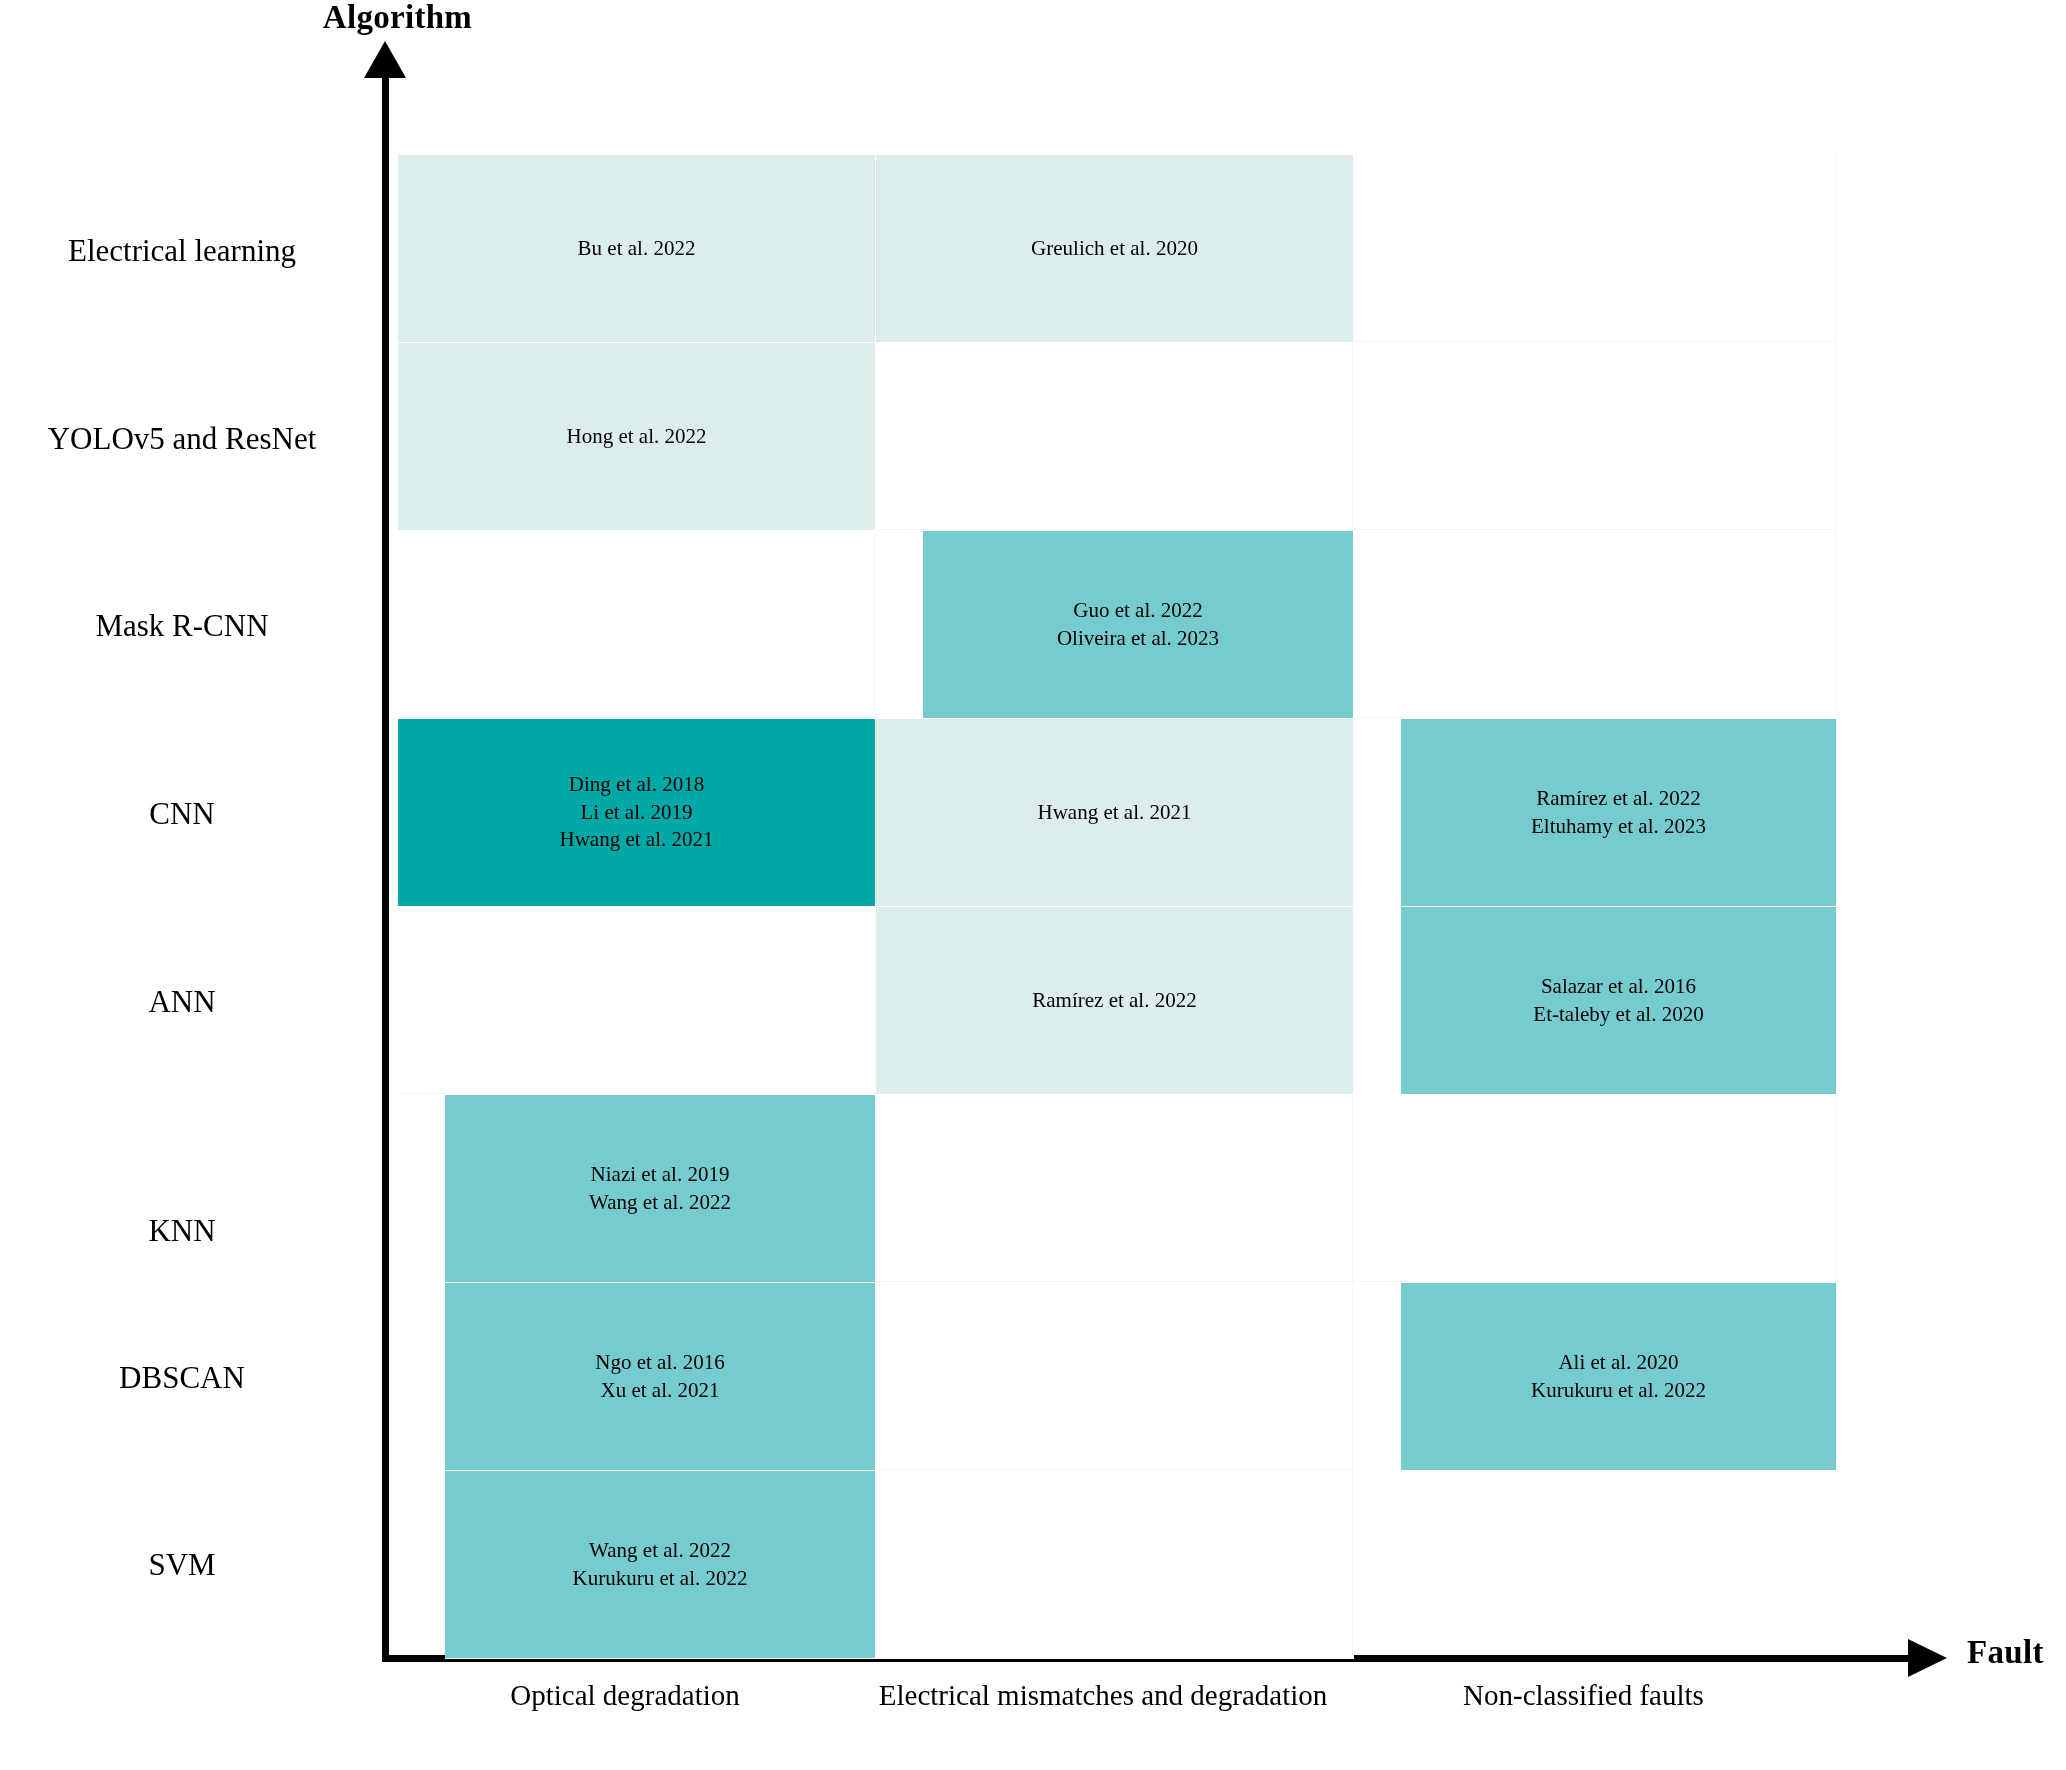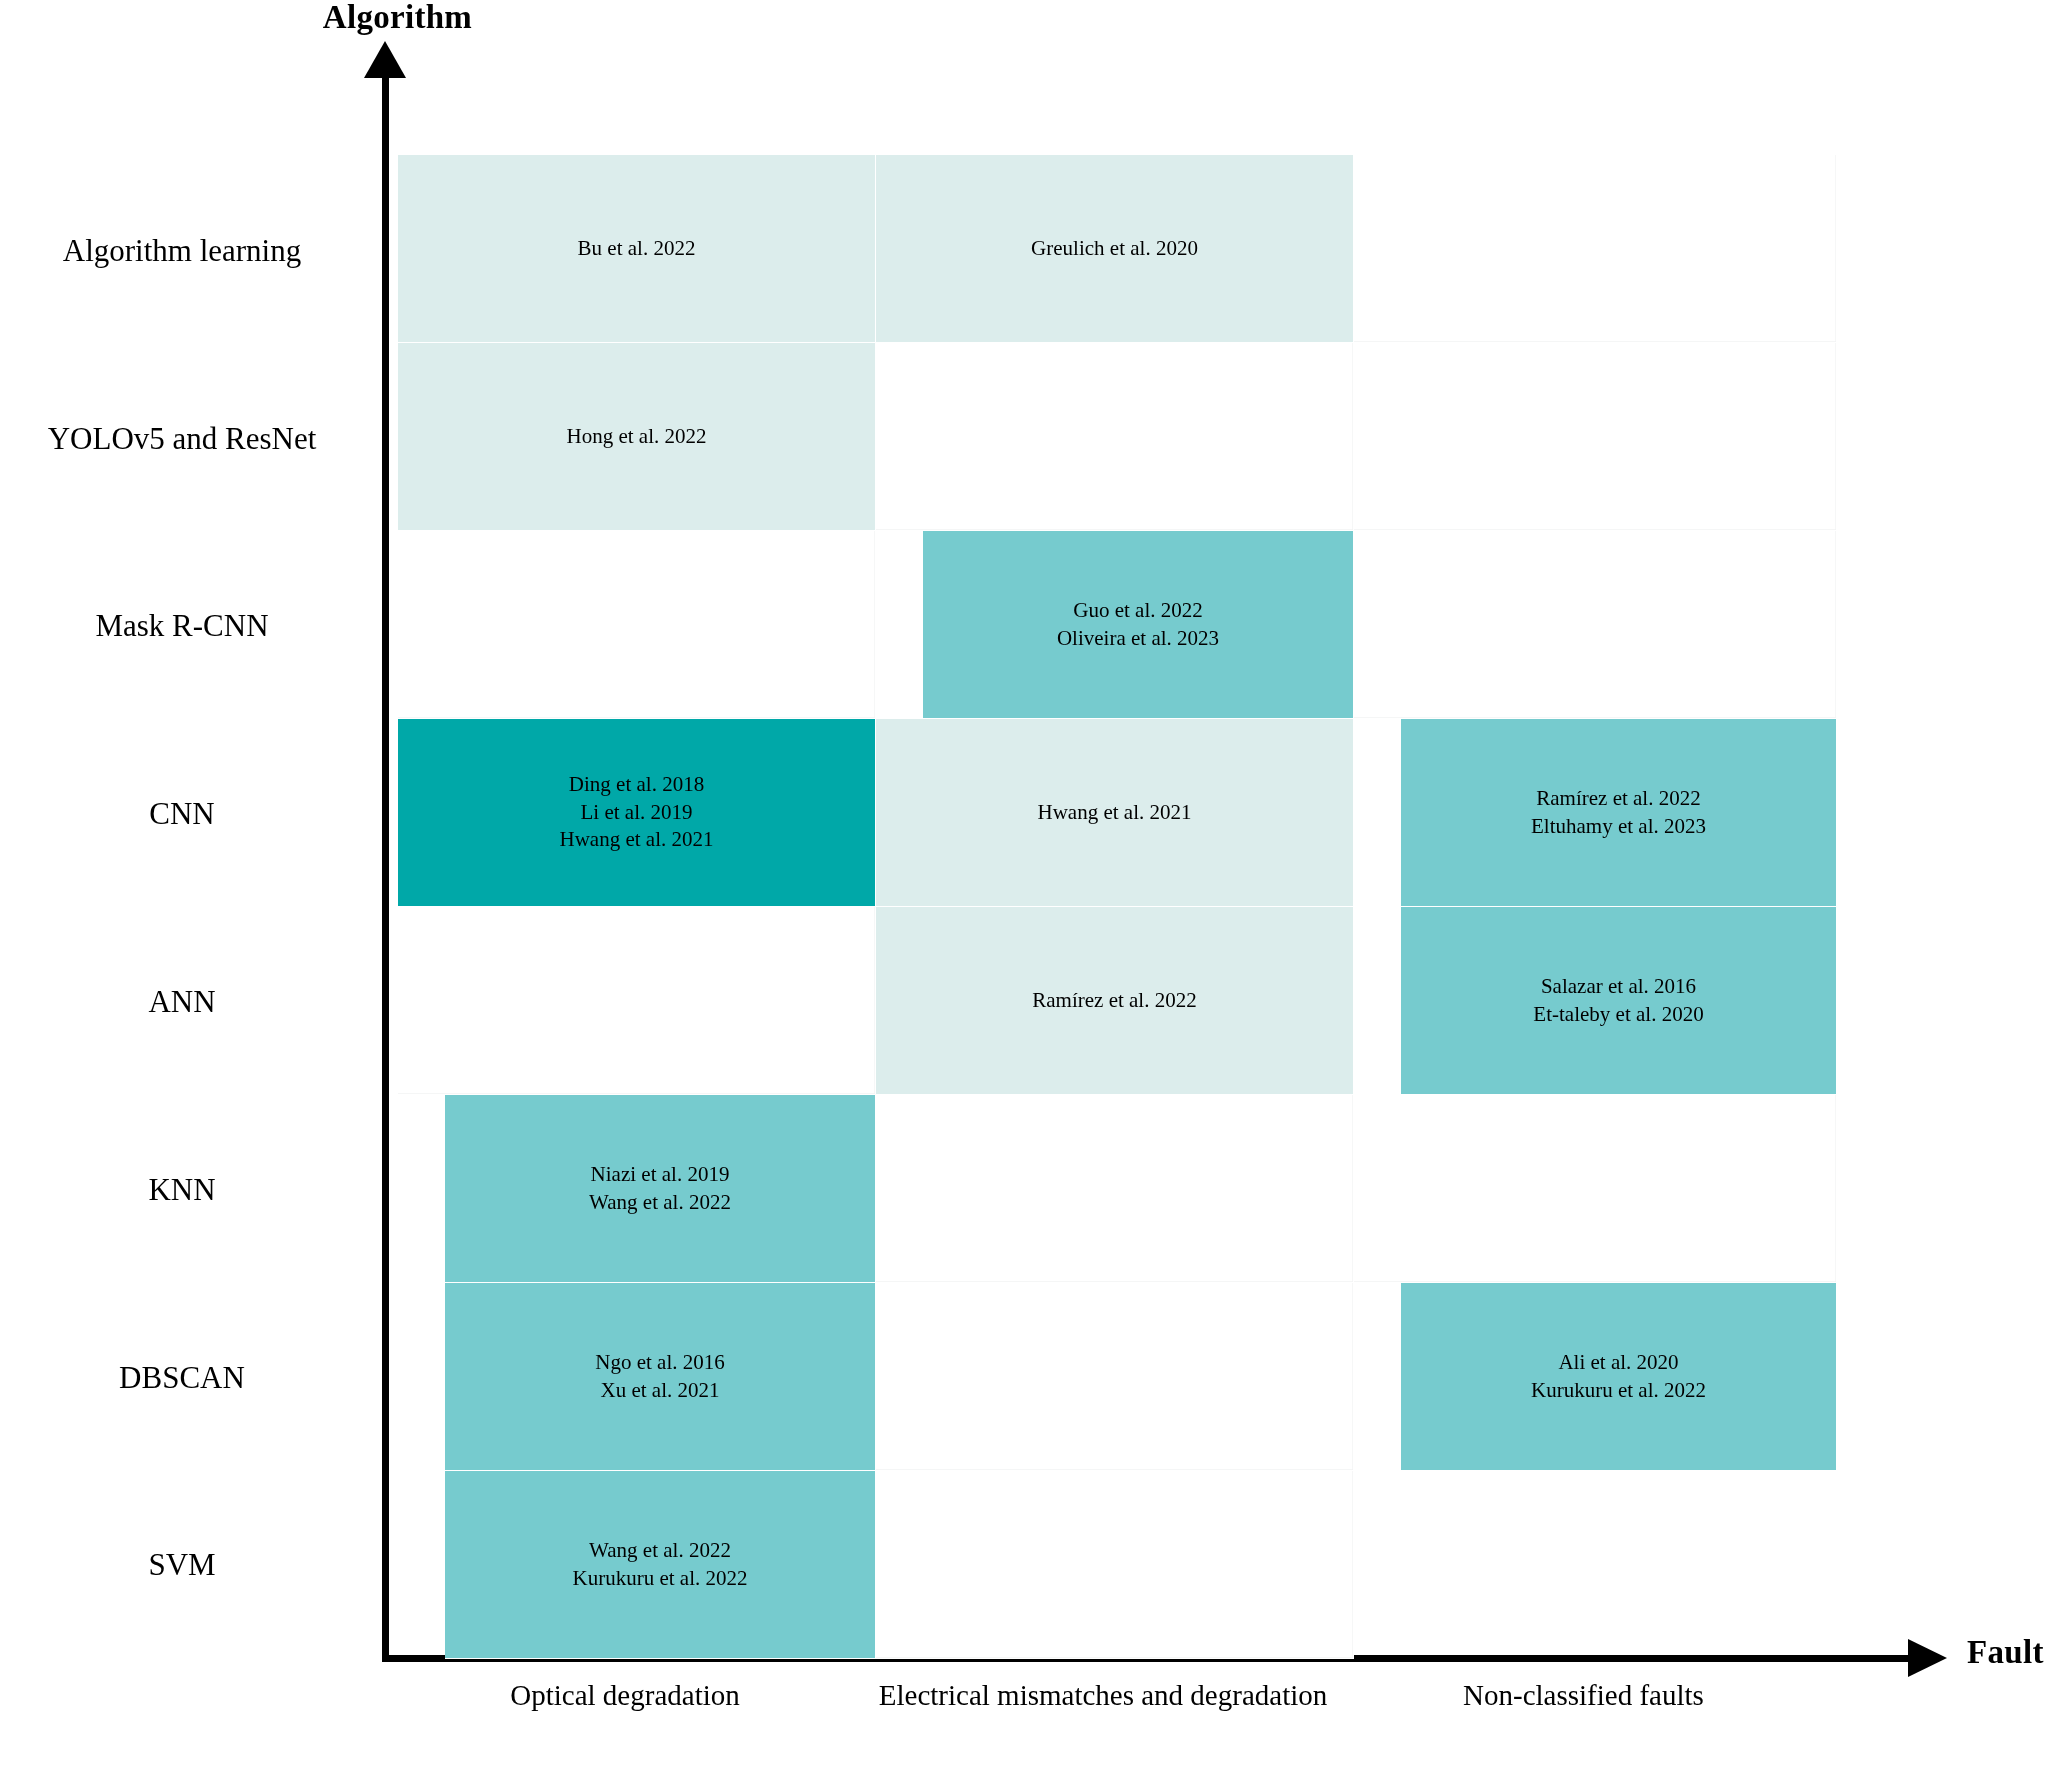--- a/index.html
+++ b/index.html
@@ -144,26 +144,26 @@
 <div id="axis-title-y">Algorithm</div>
 
 <div id="y-axis-line"></div>
 <div id="y-axis-arrow"></div>
 
 <div id="x-axis-line"></div>
 <div id="x-axis-arrow"></div>
 
 <div id="axis-title-x">Fault</div>
 
-<div class="row-label" id="row-label-0" style="top:234px">Algorithm learning</div>
+<div class="row-label" id="row-label-0" style="top:234px">Electrical learning</div>
 <div class="row-label" id="row-label-1" style="top:422px">YOLOv5 and ResNet</div>
 <div class="row-label" id="row-label-2" style="top:609px">Mask R-CNN</div>
 <div class="row-label" id="row-label-3" style="top:797px">CNN</div>
 <div class="row-label" id="row-label-4" style="top:985px">ANN</div>
-<div class="row-label" id="row-label-5" style="top:1173px">KNN</div>
+<div class="row-label" id="row-label-5" style="top:1214px">KNN</div>
 <div class="row-label" id="row-label-6" style="top:1361px">DBSCAN</div>
 <div class="row-label" id="row-label-7" style="top:1548px">SVM</div>
 
 <div id="matrix">
 
   <div class="cell lvl1">
     <span class="cell-text">Bu et al. 2022</span>
     </div>
   <div class="cell lvl1">
     <span class="cell-text">Greulich et al. 2020</span>

